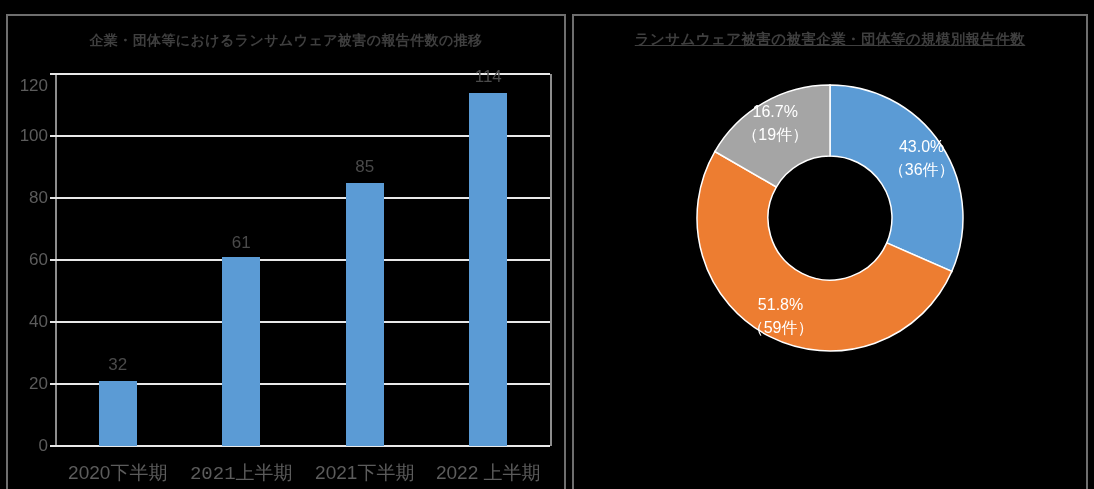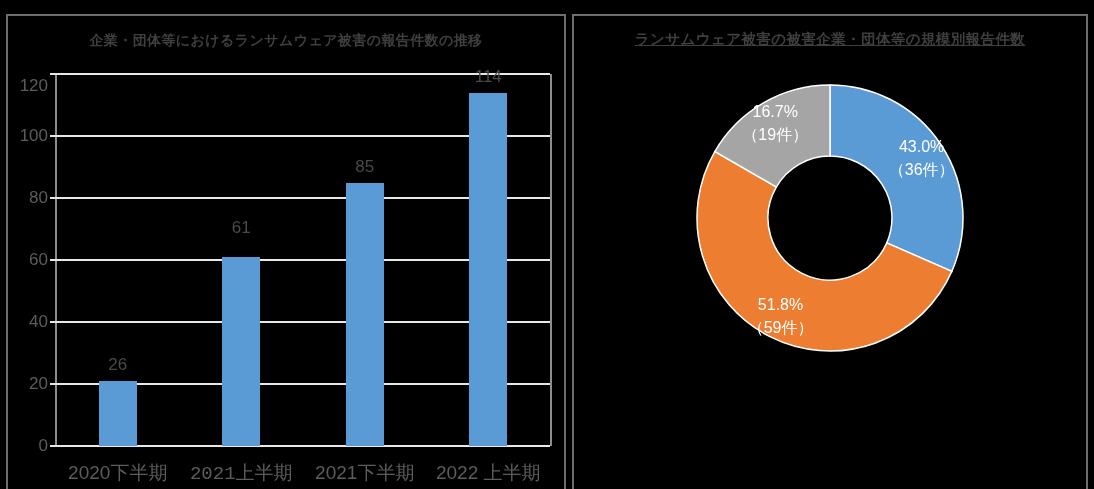--- a/index.html
+++ b/index.html
@@ -224,23 +224,23 @@
           <div class="ytick-label" style="top: 12px;">120</div>
           <div class="ytick-label" style="top: 62px;">100</div>
           <div class="ytick-label" style="top: 124px;">80</div>
           <div class="ytick-label" style="top: 186px;">60</div>
           <div class="ytick-label" style="top: 248px;">40</div>
           <div class="ytick-label" style="top: 310px;">20</div>
           <div class="ytick-label" style="top: 372px;">0</div>
         </div>
       <div id="bars">
           <div class="bar" style="left: 42.75px; height: 65.1px; background: rgb(91, 155, 213);"></div>
-          <div class="bar-value" style="left: 61.75px; top: 300.9px;">26</div>
+          <div class="bar-value" style="left: 61.75px; top: 300.9px;">32</div>
           <div class="bar" style="left: 166.25px; height: 189.1px; background: rgb(91, 155, 213);"></div>
-          <div class="bar-value" style="left: 185.25px; top: 164px;">61</div>
+          <div class="bar-value" style="left: 185.25px; top: 179px;">61</div>
           <div class="bar" style="left: 289.75px; height: 263.5px; background: rgb(91, 155, 213);"></div>
           <div class="bar-value" style="left: 308.75px; top: 102.5px;">85</div>
           <div class="bar" style="left: 413.25px; height: 353.4px; background: rgb(91, 155, 213);"></div>
           <div class="bar-value" style="left: 432.25px; top: 12.6px;">114</div>
         </div>
       <div id="xlabels">
           <div class="xtick-label" style="left: 61.75px;">2020下半期</div>
           <div class="xtick-label" style="left: 185.25px; font-family: Liberation Mono, monospace;">2021上半期</div>
           <div class="xtick-label" style="left: 308.75px;">2021下半期</div>
           <div class="xtick-label" style="left: 432.25px;">2022 上半期</div>

